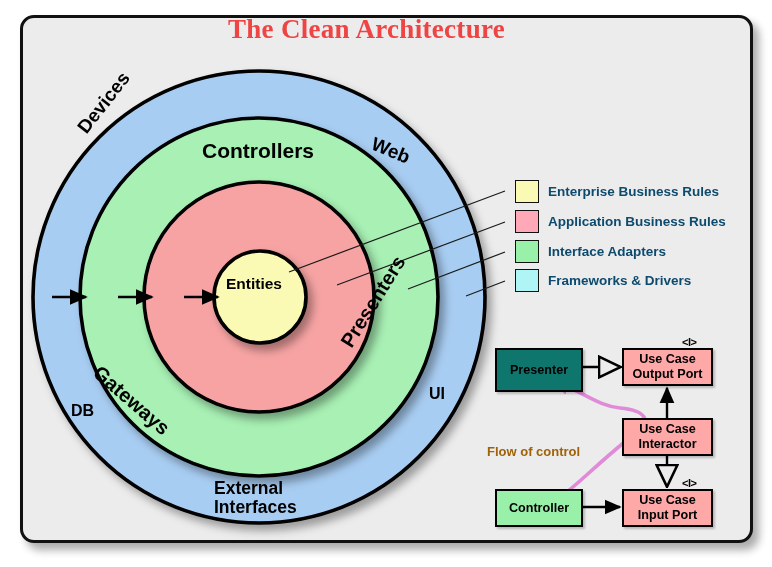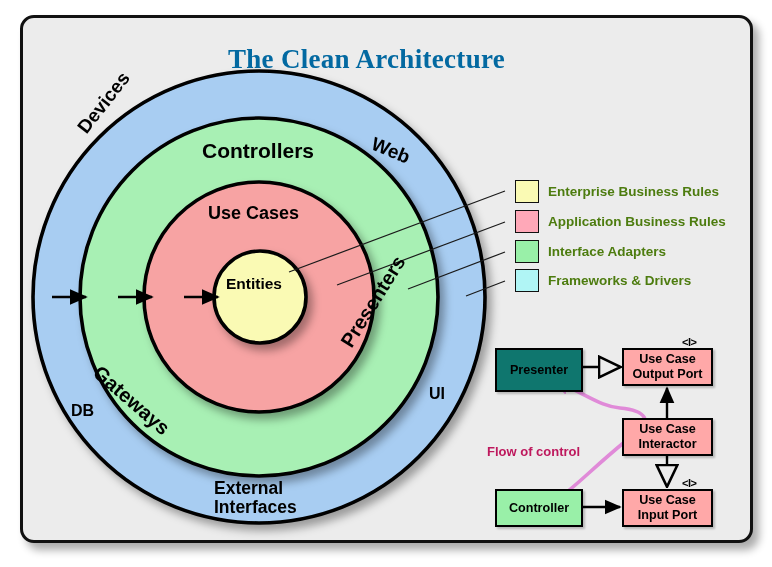--- a/index.html
+++ b/index.html
@@ -23,27 +23,27 @@
     height: 528px;
     background: #ececec;
     border: 3px solid #111111;
     border-radius: 14px;
     box-shadow: 6px 7px 9px rgba(0,0,0,0.33);
     box-sizing: border-box;
   }
   #title {
     position: absolute;
     left: 0;
-    top: 44px;
+    top: 14px;
     width: 733px;
     text-align: center;
     font-family: "Liberation Serif", serif;
     font-weight: bold;
     font-size: 27px;
-    color: #0369a1;
+    color: #ef4444;
     letter-spacing: 0.3px;
   }
   svg.layer {
     position: absolute;
     left: 0;
     top: 0;
     width: 772px;
     height: 567px;
     overflow: visible;
   }
@@ -64,21 +64,21 @@
   .legend-swatch {
     width: 24px;
     height: 23px;
     border: 1.6px solid #111111;
     box-sizing: border-box;
   }
   .legend-text {
     font-family: "Liberation Sans", sans-serif;
     font-weight: bold;
     font-size: 13.5px;
-    color: #4d7c0f;
+    color: #0c4a6e;
     white-space: nowrap;
   }
   .uml-box {
     position: absolute;
     border: 2.6px solid #000000;
     box-sizing: border-box;
     display: flex;
     align-items: center;
     justify-content: center;
     text-align: center;
@@ -95,21 +95,21 @@
     font-weight: bold;
     font-size: 11px;
     color: #000000;
     letter-spacing: -0.5px;
   }
   #flow-label {
     position: absolute;
     font-family: "Liberation Sans", sans-serif;
     font-weight: bold;
     font-size: 13px;
-    color: #be185d;
+    color: #a16207;
     white-space: nowrap;
   }
 </style>
 </head>
 <body>
 
 <div id="stage">
 
   <div id="frame"></div>
 
@@ -146,21 +146,20 @@
       <line x1="505" y1="281" x2="466" y2="296"></line>
     </g>
   </svg>
 
   <div class="ring-label" style="left:74px; top:125px; font-size:19px; transform:rotate(-52deg); transform-origin:left top;">Devices</div>
 
   <div class="ring-label" style="left:376px; top:134px; font-size:19px; transform:rotate(22deg); transform-origin:left top;">Web</div>
 
   <div class="ring-label" style="left:202px; top:140px; font-size:21px;">Controllers</div>
 
-  <div class="ring-label" style="left:208px; top:204px; font-size:18px;">Use Cases</div>
 
   <div class="ring-label" style="left:226px; top:276px; font-size:15.5px;">Entities</div>
 
   <div class="ring-label" style="left:103px; top:362px; font-size:20px; transform:rotate(41deg); transform-origin:left top;">Gateways</div>
 
   <div class="ring-label" style="left:337px; top:340px; font-size:20px; transform:rotate(-58deg); transform-origin:left top;">Presenters</div>
 
   <div class="ring-label" style="left:71px; top:402px; font-size:16px;">DB</div>
 
   <div class="ring-label" style="left:429px; top:385px; font-size:16px;">UI</div>

